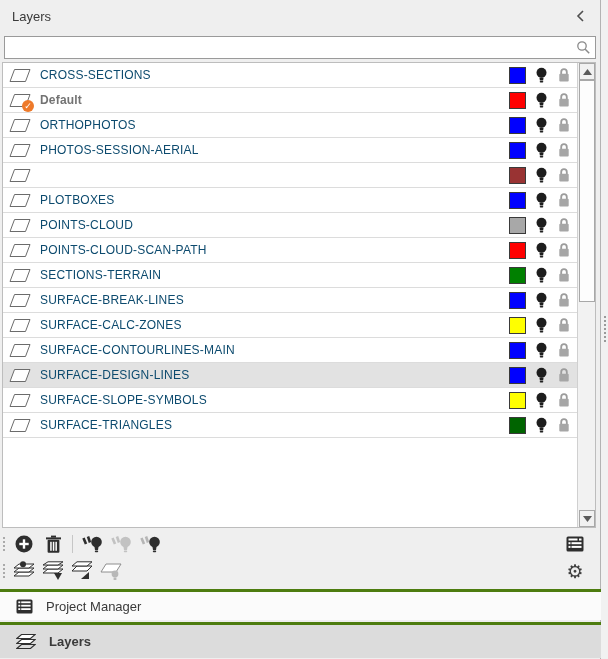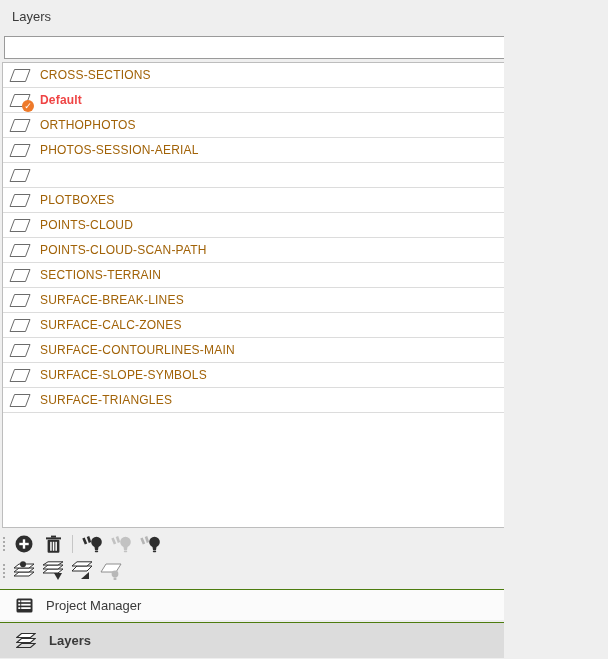--- a/index.html
+++ b/index.html
@@ -1,18 +1,18 @@
 <!DOCTYPE html>
 <html><head>
 <meta charset="utf-8">
 <style>
   * { margin:0; padding:0; box-sizing:border-box; }
   html,body { width:608px; height:659px; }
   body { font-family:"Liberation Sans","DejaVu Sans",sans-serif; background:#efefef; color:#3c3c3c; }
-  .panel { position:relative; width:504px; height:659px; background:#efefef; overflow:hidden; }
+  .panel { position:relative; width:608px; height:659px; background:#efefef; overflow:hidden; }
   .main { position:absolute; left:0; top:0; width:601px; height:659px; border-right:1px solid #b3b3b3; }
   .splitter { position:absolute; left:601px; top:0; width:7px; height:659px; background:#f1f1f1; display:flex; align-items:center; justify-content:center; }
   .splitter-dots { width:2px; height:28px; background-image:repeating-linear-gradient(#9a9a9a 0 2px, transparent 2px 4px); }
 
   
   .hdr { position:absolute; left:0; top:0; width:100%; height:32px; display:flex; align-items:center; padding:0 12px; }
   .hdr-title { font-size:13px; color:#3a3a3a; }
   .hdr-collapse { margin-left:auto; width:16px; height:16px; display:flex; align-items:center; justify-content:center; cursor:pointer; }
 
   
@@ -20,22 +20,22 @@
   .search-input { width:100%; height:100%; border:1px solid #9a9a9a; background:#fff; padding:0 24px 0 6px; font-size:12px; font-family:inherit; outline:none; }
   .search-icon { position:absolute; right:5px; top:4px; }
 
   
   .list-box { position:absolute; left:2px; top:62px; width:594px; height:466px; background:#fff; border:1px solid #bdbdbd; overflow:hidden; }
   .rows { position:absolute; left:0; top:0; width:575px; }
   .layer-row { height:25px; display:flex; align-items:center; padding-left:6px; background:#fff; border-bottom:1px solid #dcdcdc; cursor:default; }
   .layer-row.selected { background:#e2e2e2; }
   .licon { position:relative; width:22px; height:15px; flex:0 0 auto; }
   .badge { position:absolute; right:-3px; bottom:-4px; width:12px; height:12px; border-radius:50%; background:#ee7a2a; color:#fff; font-size:9px; font-weight:bold; line-height:12px; text-align:center; }
-  .lname { margin-left:9px; font-size:12px; letter-spacing:.2px; color:#a16207; white-space:nowrap; }
-  .layer-row.current .lname { color:#ef4444; font-weight:bold; }
+  .lname { margin-left:9px; font-size:12px; letter-spacing:.2px; color:#0c4a6e; white-space:nowrap; }
+  .layer-row.current .lname { color:#737373; font-weight:bold; }
   .rcluster { margin-left:auto; display:flex; align-items:center; margin-right:4px; }
   .swatch { width:17px; height:17px; border:1px solid #3a3a3a; flex:0 0 auto; }
   .bulb-cell { width:22px; text-align:center; margin-left:4px; }
   .lock-cell { width:20px; text-align:center; margin-left:2px; }
 
   
   .vscroll { position:absolute; right:0; top:0; width:18px; height:464px; background:#f2f2f2; border-left:1px solid #d0d0d0; }
   .sbtn { position:absolute; left:1px; width:16px; height:17px; background:#f1f1f1; border:1px solid #a8a8a8; display:flex; align-items:center; justify-content:center; }
   .sbtn.up { top:0; } .sbtn.down { bottom:0; }
   .sthumb { position:absolute; left:1px; top:17px; width:16px; height:222px; background:#fdfdfd; border:1px solid #a8a8a8; }
@@ -44,21 +44,21 @@
   .tbar { position:absolute; left:0; width:601px; height:26px; display:flex; align-items:center; }
   .tbar1 { top:531px; } .tbar2 { top:558px; }
   .grip { width:2px; height:14px; margin:0 6px 0 3px; background-image:repeating-linear-gradient(#aaa 0 2px, transparent 2px 4px); }
   .tbtn { width:26px; height:24px; display:flex; align-items:center; justify-content:center; cursor:pointer; margin-right:3px; background:transparent; border:none; }
   .tsep { width:1px; height:18px; background:#c6c6c6; margin:0 6px 0 3px; }
   .tbar-right { margin-left:auto; margin-right:10px; display:flex; align-items:center; }
   .gear-glyph { font-size:19px; color:#3f3f3f; line-height:1; }
 
   
   .tabs { position:absolute; left:0; top:589px; width:601px; }
-  .tab { height:31px; display:flex; align-items:center; padding-left:16px; border-top:1px solid #4d7c0f; cursor:pointer; }
+  .tab { height:31px; display:flex; align-items:center; padding-left:16px; border-top:3px solid #4d7c0f; cursor:pointer; }
   .tab-pm { background:#fbfbfb; }
   .tab-layers { height:36px; background:#dcdcdc; margin-top:2px; }
   .tab-label { margin-left:13px; font-size:13px; color:#3a3a3a; }
   .tab.active .tab-label { font-weight:bold; }
   svg { display:block; }
 </style>
 </head>
 <body>
 
 <div class="panel">
@@ -360,20 +360,45 @@
     </span>
   </div>
           <div class="layer-row">
     <span class="licon">
       <svg width="22" height="15" viewBox="0 0 22 15">
         <polygon points="1,13.5 5.5,1.5 21,1.5 16.5,13.5" fill="#fff" stroke="#6b6b6b"></polygon>
       </svg>
 
     </span>
     <span class="lname">SURFACE-CONTOURLINES-MAIN</span>
+    <span class="rcluster">
+      <span class="swatch" style="background: rgb(0, 0, 255);"></span>
+      <span class="bulb-cell">
+        <svg width="13" height="17" viewBox="0 0 13 17" style="margin:0 auto">
+          <circle cx="6.5" cy="5.8" r="5" fill="#1d1d1d"></circle>
+          <path d="M4.4 10.4 h4.2 l-.5 3 h-3.2 z" fill="#1d1d1d"></path>
+          <rect x="4.7" y="14" width="3.6" height="1.6" rx=".8" fill="#1d1d1d"></rect>
+        </svg>
+      </span>
+      <span class="lock-cell">
+        <svg width="14" height="16" viewBox="0 0 14 16" style="margin:0 auto">
+          <path d="M4.2 7 V4.9 a2.8 2.8 0 0 1 5.6 0 V7" fill="none" stroke="#9c9c9c" stroke-width="1.8"></path>
+          <rect x="2.3" y="6.8" width="9.4" height="7.6" rx="1" fill="#a6a6a6"></rect>
+        </svg>
+      </span>
+    </span>
+  </div>
+          <div class="layer-row selected">
+    <span class="licon">
+      <svg width="22" height="15" viewBox="0 0 22 15">
+        <polygon points="1,13.5 5.5,1.5 21,1.5 16.5,13.5" fill="#fff" stroke="#6b6b6b"></polygon>
+      </svg>
+
+    </span>
+    <span class="lname">SURFACE-DESIGN-LINES</span>
     <span class="rcluster">
       <span class="swatch" style="background: rgb(0, 0, 255);"></span>
       <span class="bulb-cell">
         <svg width="13" height="17" viewBox="0 0 13 17" style="margin:0 auto">
           <circle cx="6.5" cy="5.8" r="5" fill="#1d1d1d"></circle>
           <path d="M4.4 10.4 h4.2 l-.5 3 h-3.2 z" fill="#1d1d1d"></path>
           <rect x="4.7" y="14" width="3.6" height="1.6" rx=".8" fill="#1d1d1d"></rect>
         </svg>
       </span>
       <span class="lock-cell">

